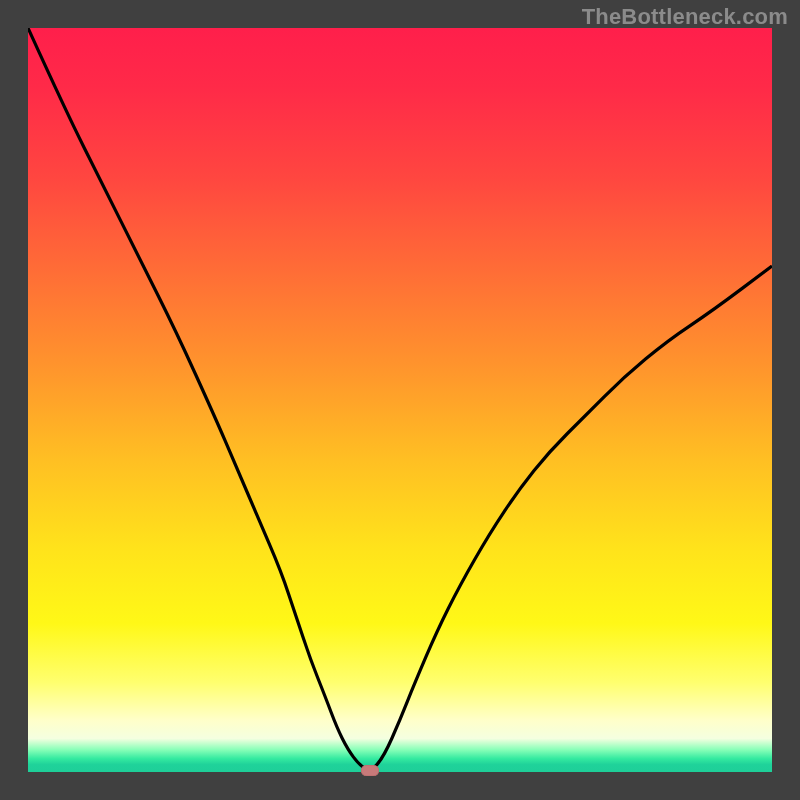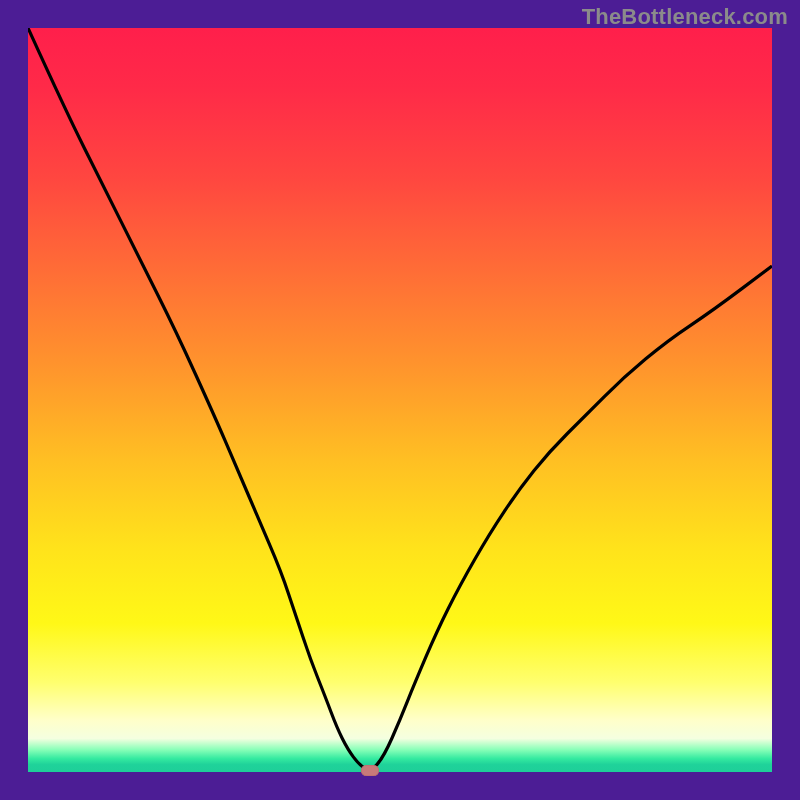--- a/index.html
+++ b/index.html
@@ -9,21 +9,21 @@
     height: 800px;
     background: #000;
     overflow: hidden;
   }
   .frame {
     position: absolute;
     left: 0;
     top: 0;
     width: 800px;
     height: 800px;
-    background: #4c1d95;
+    background: #404040;
   }
   .watermark {
     position: absolute;
     top: 4px;
     right: 12px;
     font-family: Arial, Helvetica, sans-serif;
     font-size: 22px;
     font-weight: 600;
     color: #8b8b8b;
     letter-spacing: 0.2px;

